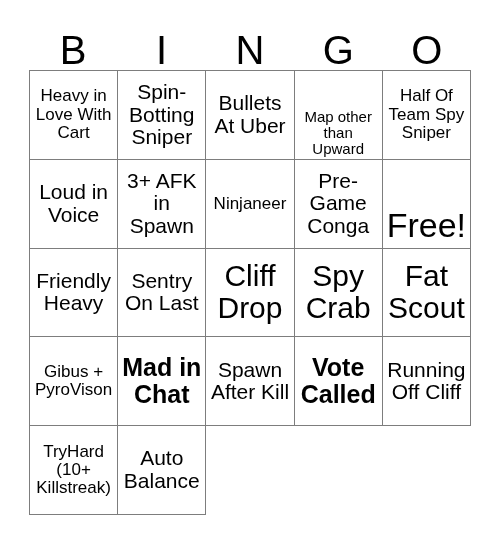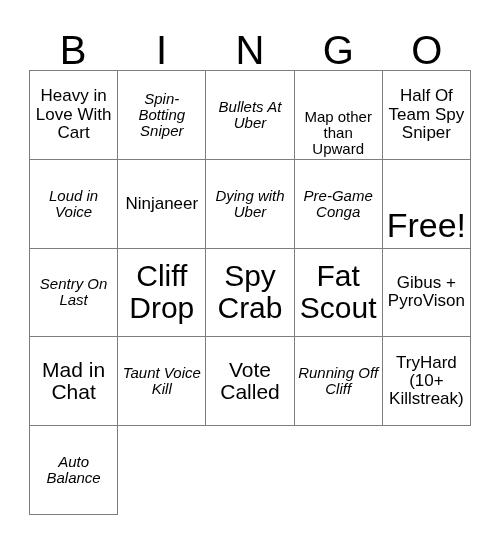--- a/index.html
+++ b/index.html
@@ -74,22 +74,22 @@
     width: 100%;
     line-height: 1.08;
     font-weight: 400;
     word-wrap: break-word;
     hyphens: none;
   }
 
   
   .fs-xs  { font-size: 15px; margin-top: 36px; }
   .fs-sm  { font-size: 17px; }
-  .fs-md  { font-size: 15px; font-style: italic; }
-  .fs-lg  { font-size: 21px; }
+  .fs-md  { font-size: 21px; }
+  .fs-lg  { font-size: 25px; font-weight: bold; }
   .fs-xl  { font-size: 30px; }
   .fs-xxl { font-size: 34px; margin-top: 44px; }
 </style>
 </head>
 <body>
 
 <div id="bingo-card">
 
   <div id="bingo-header">
     <div class="header-letter">B</div>
@@ -112,51 +112,54 @@
       <div class="bingo-cell">
         <span class="cell-text fs-xs">Map other than Upward</span>
       </div>
       <div class="bingo-cell">
         <span class="cell-text fs-sm">Half Of Team Spy Sniper</span>
       </div>
       <div class="bingo-cell">
         <span class="cell-text fs-md">Loud in Voice</span>
       </div>
       <div class="bingo-cell">
-        <span class="cell-text fs-sm">Ninjaneer</span>
+        <span class="cell-text fs-md">3+ AFK in Spawn</span>
       </div>
       <div class="bingo-cell">
-        <span class="cell-text fs-md">Dying with Uber</span>
+        <span class="cell-text fs-sm">Ninjaneer</span>
       </div>
       <div class="bingo-cell">
         <span class="cell-text fs-md">Pre-Game Conga</span>
       </div>
       <div class="bingo-cell">
         <span class="cell-text fs-xxl">Free!</span>
+      </div>
+      <div class="bingo-cell">
+        <span class="cell-text fs-md">Friendly Heavy</span>
       </div>
       <div class="bingo-cell">
         <span class="cell-text fs-md">Sentry On Last</span>
       </div>
       <div class="bingo-cell">
         <span class="cell-text fs-xl">Cliff Drop</span>
       </div>
       <div class="bingo-cell">
         <span class="cell-text fs-xl">Spy Crab</span>
       </div>
       <div class="bingo-cell">
         <span class="cell-text fs-xl">Fat Scout</span>
       </div>
       <div class="bingo-cell">
         <span class="cell-text fs-sm">Gibus + PyroVison</span>
       </div>
       <div class="bingo-cell">
         <span class="cell-text fs-lg">Mad in Chat</span>
       </div>
       <div class="bingo-cell">
-        <span class="cell-text fs-md">Taunt Voice Kill</span>
+        <span class="cell-text fs-md">Spawn After Kill</span>
       </div>
       <div class="bingo-cell">
         <span class="cell-text fs-lg">Vote Called</span>
       </div>
       <div class="bingo-cell">
         <span class="cell-text fs-md">Running Off Cliff</span>
       </div>
       <div class="bingo-cell">
         <span class="cell-text fs-sm">TryHard (10+ Killstreak)</span>
       </div>

